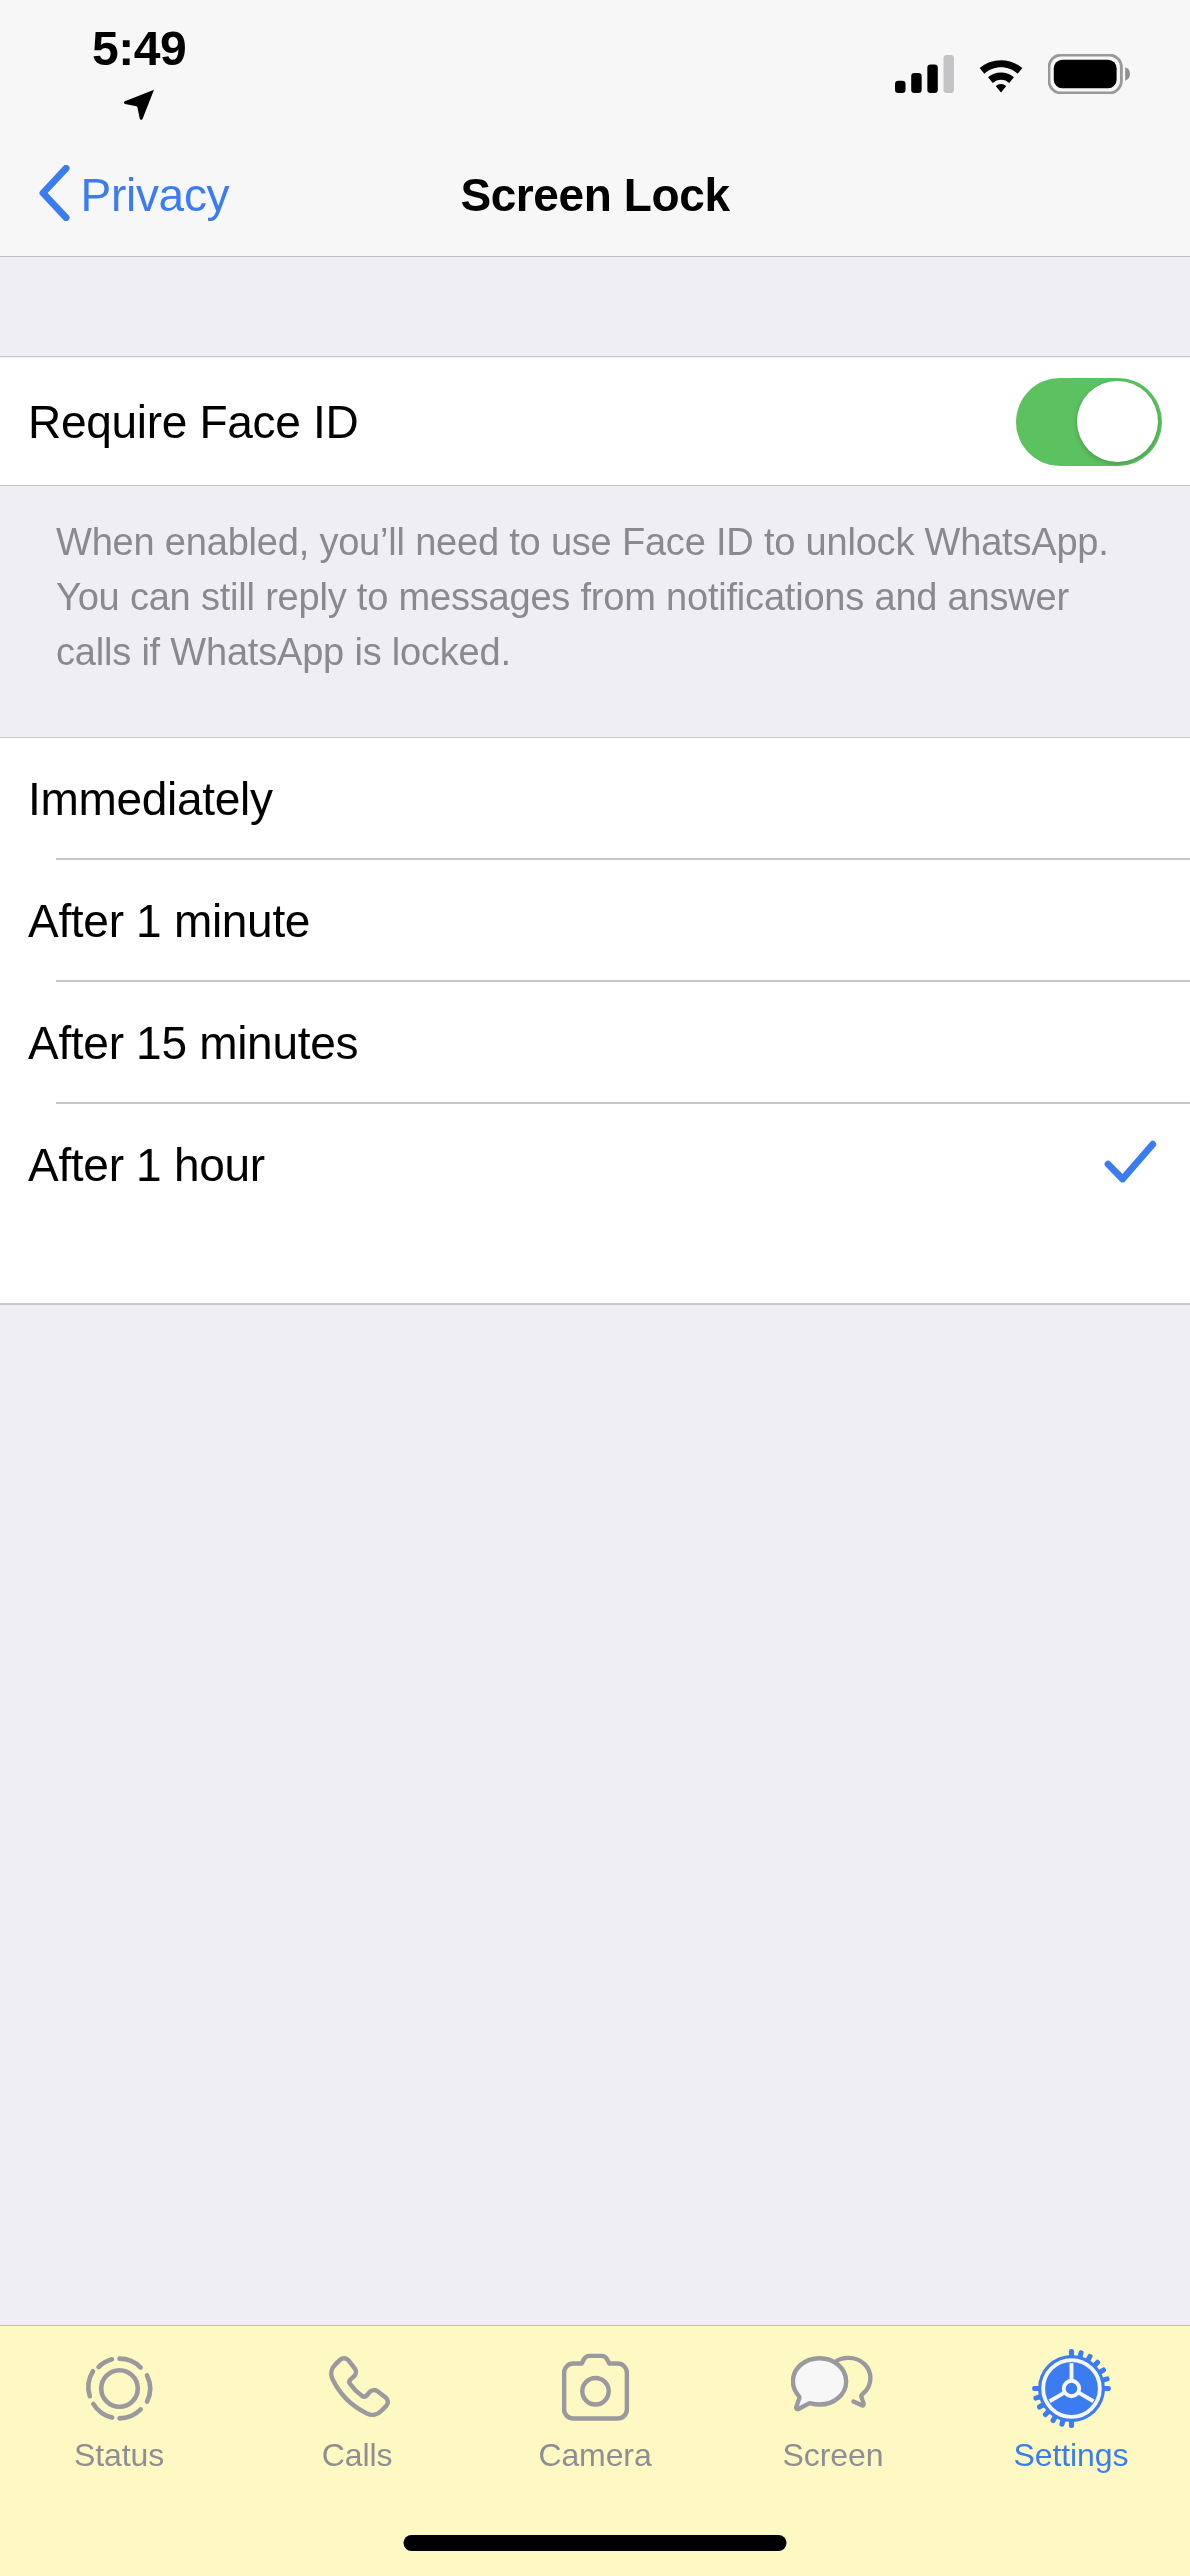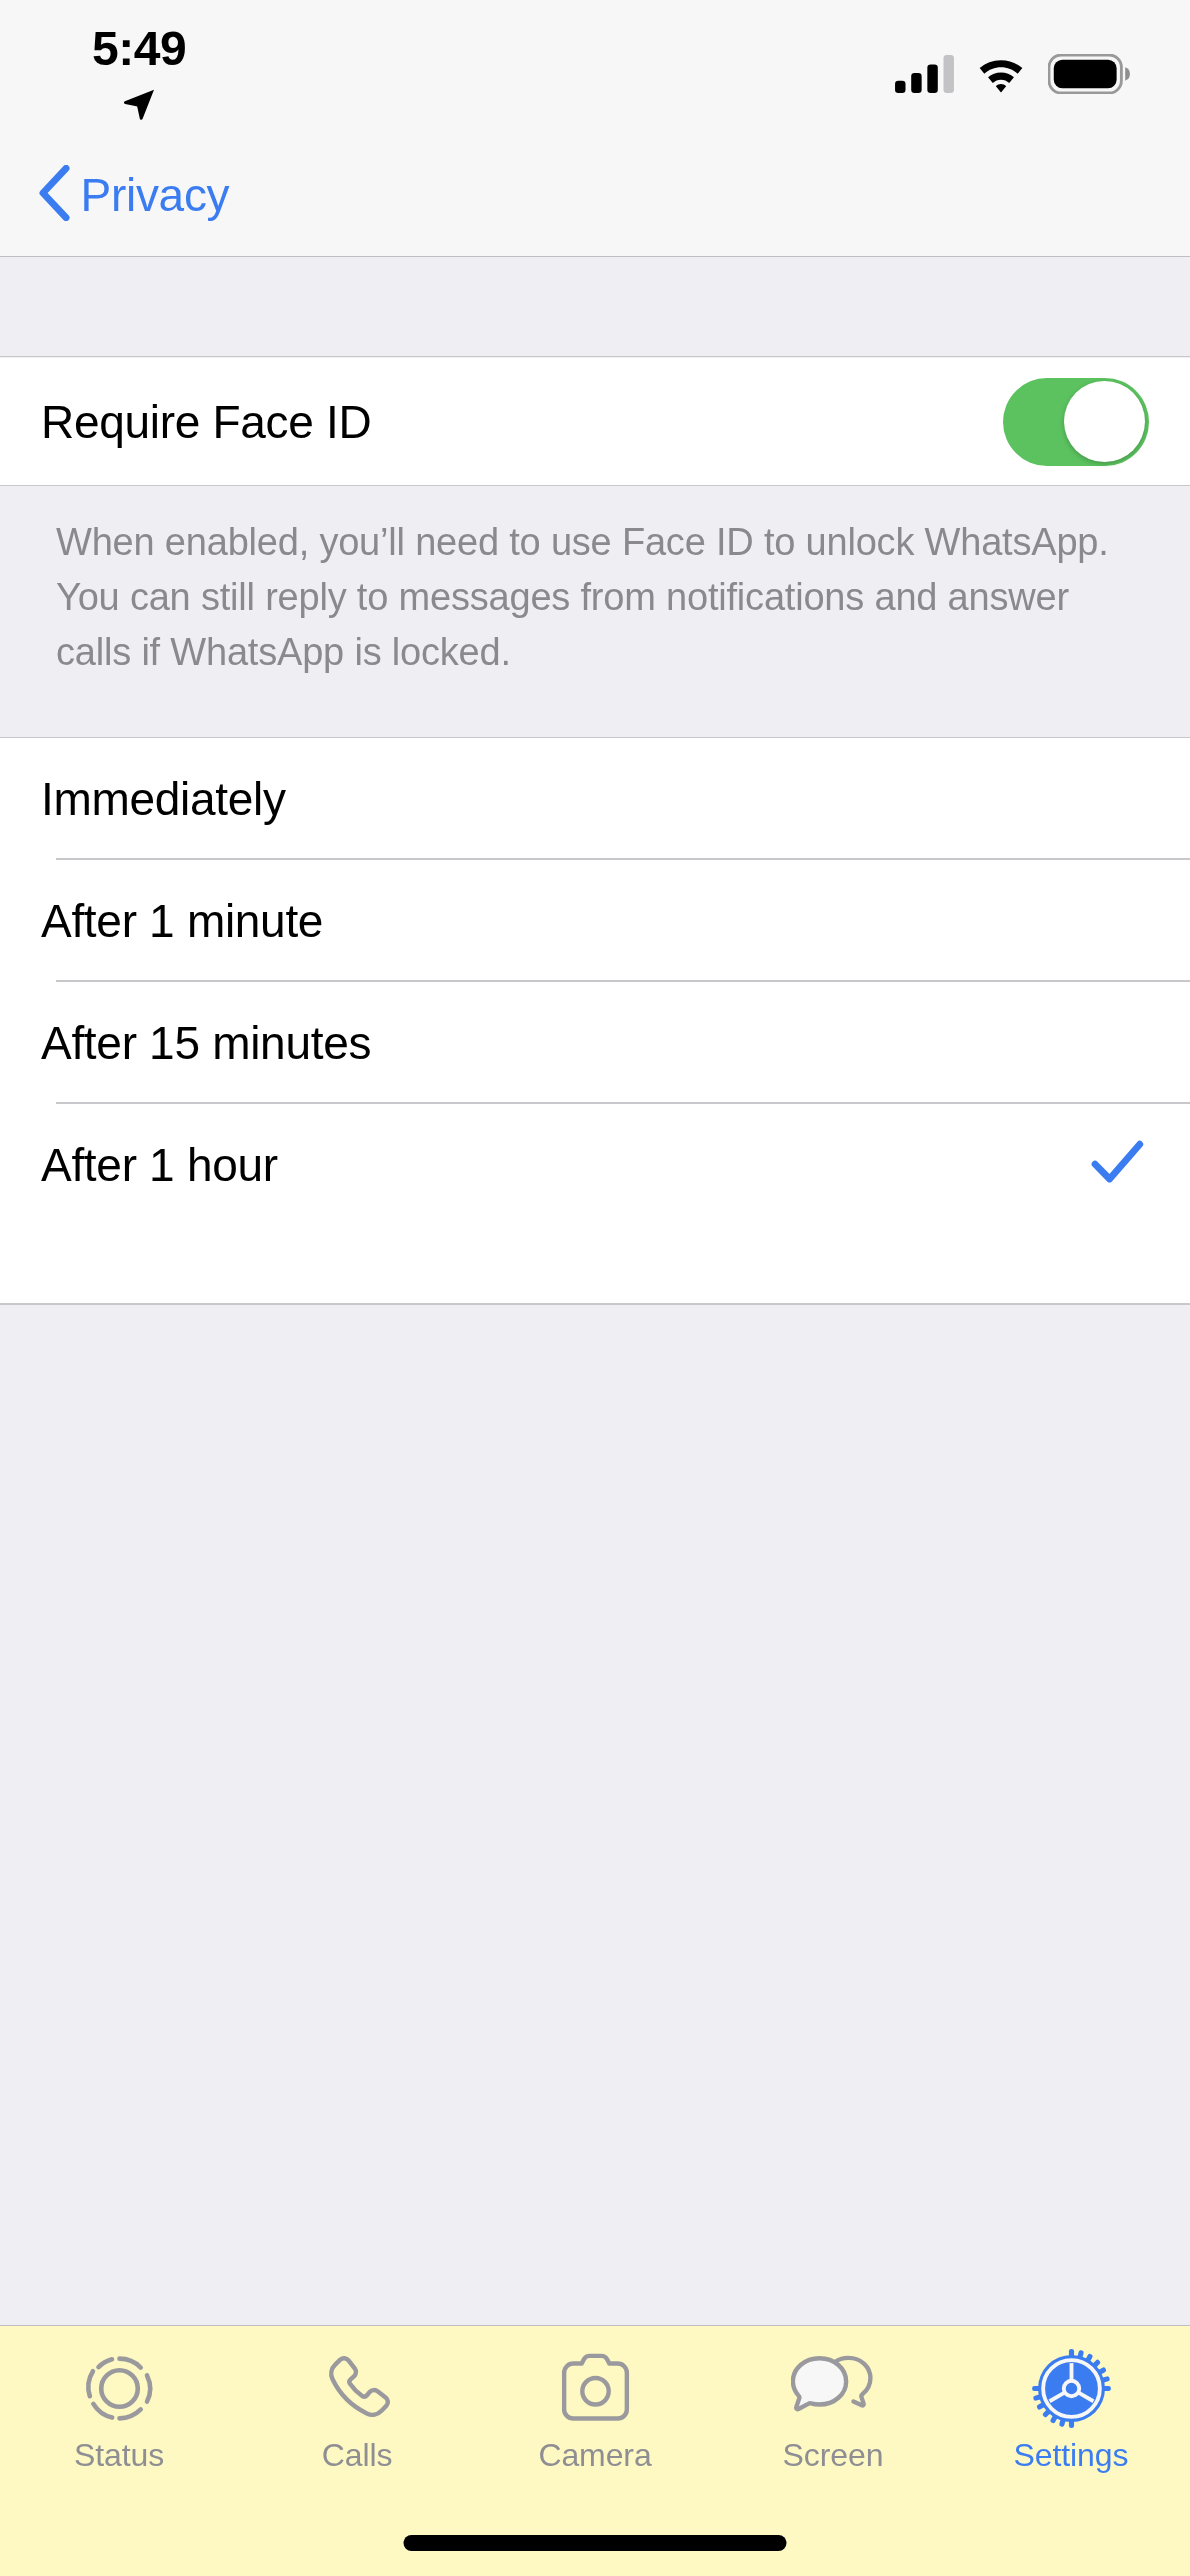--- a/index.html
+++ b/index.html
@@ -74,21 +74,21 @@
 
   .section {
     position:absolute; left:0; width:1190px;
     background:#FFFFFF;
   }
   #section-toggle { top:358px; height:127px; }
 
   .cell {
     position:relative; width:1190px; height:142px;
     display:flex; align-items:center;
-    padding:0 41px;
+    padding:0 28px;
     background:#FFF;
   }
   .cell-label {
     font-size:46px; color:#000; letter-spacing:-0.3px;
   }
   .cell-sep {
     position:absolute; bottom:0; left:56px;
     width:1135px; height:1.9px; background:#C8C7CC;
   }
   .cell:last-child .cell-sep { display:none; }
@@ -207,20 +207,21 @@
 
   <div class="nav-bar">
     <div class="nav-back">
       <span>
         <svg width="33" height="56" viewBox="0 0 20 34">
           <path d="M17 2 3 17l14 15" fill="none" stroke="#3B7DF0" stroke-width="4.2" stroke-linecap="round" stroke-linejoin="round"></path>
         </svg>
       </span>
       <span class="nav-back-label">Privacy</span>
     </div>
+    <div class="nav-title">Screen Lock</div>
   </div>
 
   <div class="gap gap-top"></div>
 
   <div class="section" id="section-toggle">
     <div class="cell toggle-row">
       <span class="cell-label">Require Face ID</span>
       <span class="switch">
         <span class="knob"></span>
       </span>

